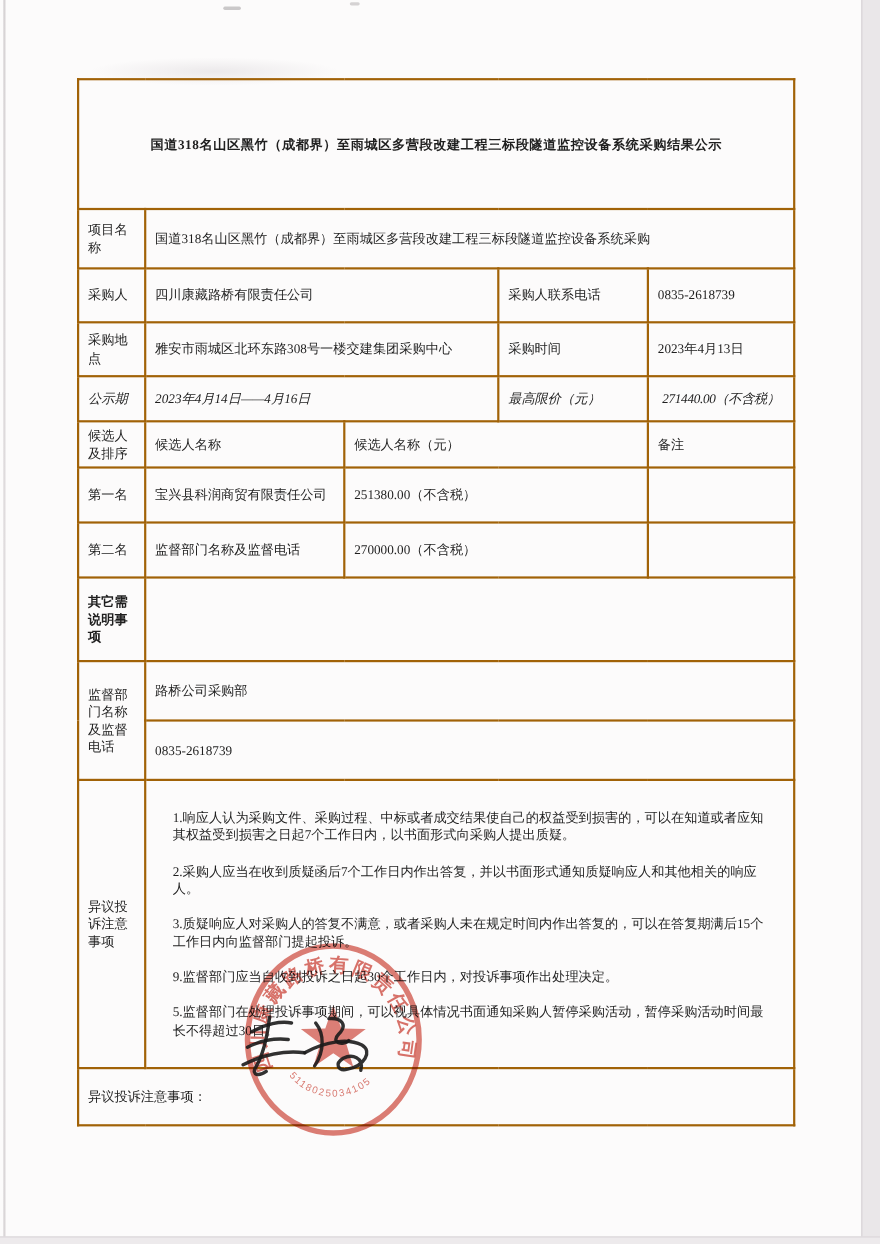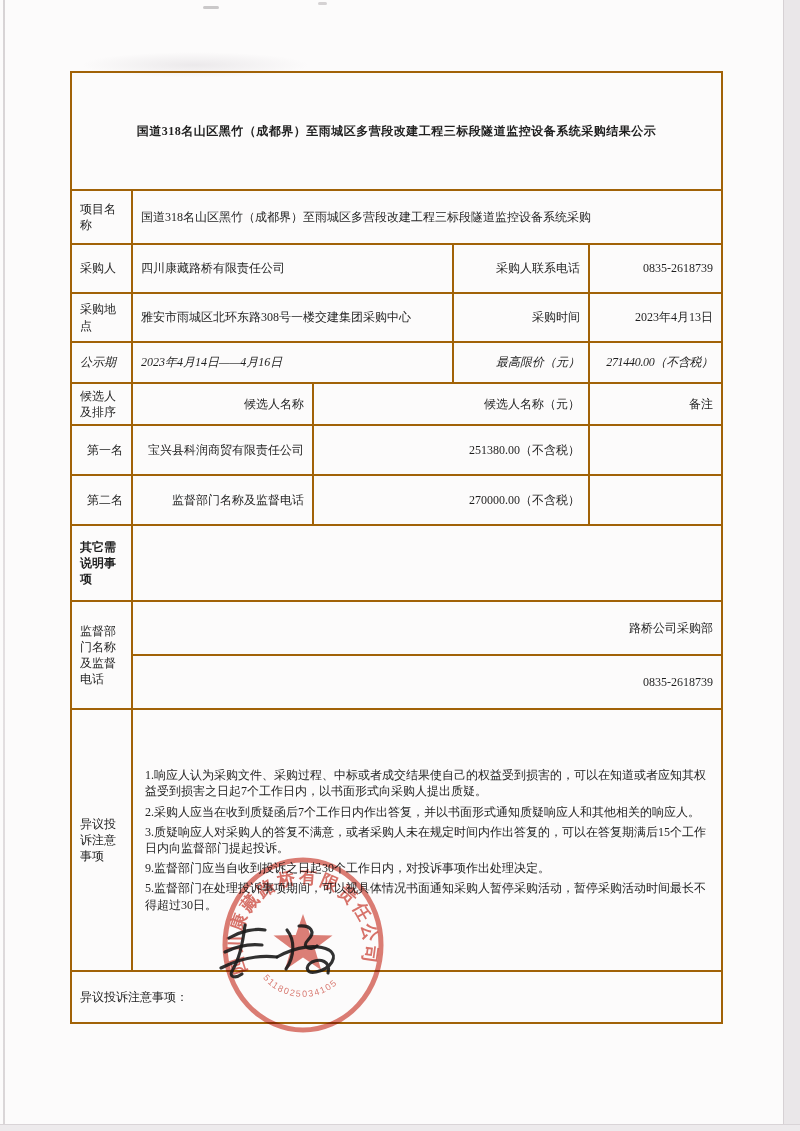--- a/index.html
+++ b/index.html
@@ -59,40 +59,40 @@
   td.title-cell {
     height: 112px;
     text-align: center;
     font-size: 21px;
     font-weight: bold;
     letter-spacing: 0.5px;
     line-height: 1.6;
     padding: 0 42px;
   }
   td.lbl { padding: 2px 3px 2px 5px; text-align: left; }
-  td.ctr { text-align: right; }
+  td.ctr { text-align: left; }
   td.left { text-align: left; margin-left: 24px; }
-  td.nowrap-sm { font-size: 12.5px; letter-spacing: -0.3px; white-space: nowrap; text-align: right; padding: 2px 2px; }
+  td.nowrap-sm { font-size: 12.5px; letter-spacing: -0.3px; white-space: nowrap; text-align: center; padding: 2px 2px; }
   tr.r-project  td { height: 48px; }
   tr.r-purchaser td { height: 43px; }
   tr.r-location  td { height: 43px; }
   tr.r-publicity td { height: 35px; font-style: italic; }
   tr.r-candhead  td { height: 36px; }
   tr.r-cand      td { height: 44px; }
   tr.r-other     td { height: 70px; font-weight: bold; }
   tr.r-super     td { height: 48px; }
   tr.r-objection td { height: 256px; }
   tr.r-sign      td { height: 46px; }
   td.objection-body {
     vertical-align: top;
     padding: 24px 16px 8px 12px;
     line-height: 21px;
   }
   td.sign-cell { padding-left: 5px; font-size: 14.5px; }
-  .obj-item { margin: 4px; }
+  .obj-item { margin: 16px; }
 
   
   .seal-svg {
     position: absolute; left: 208px; top: 845px;
     width: 190px; height: 200px;
     mix-blend-mode: multiply; opacity: .88;
     pointer-events: none; z-index: 3;
   }
   .sig-svg {
     position: absolute; left: 215px; top: 912px;

